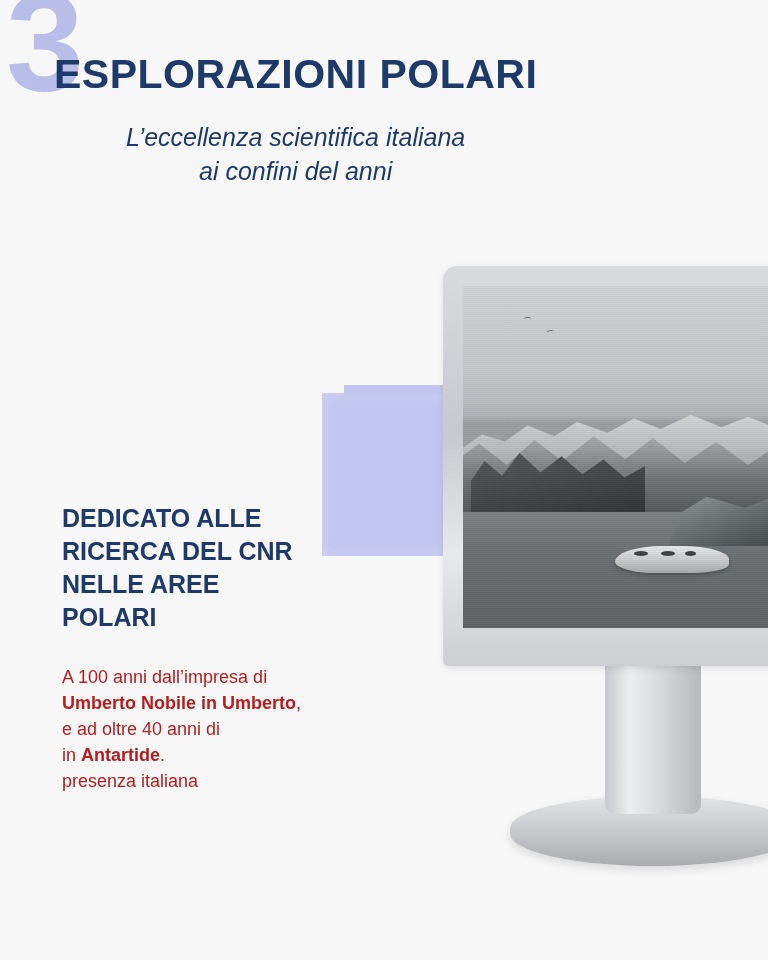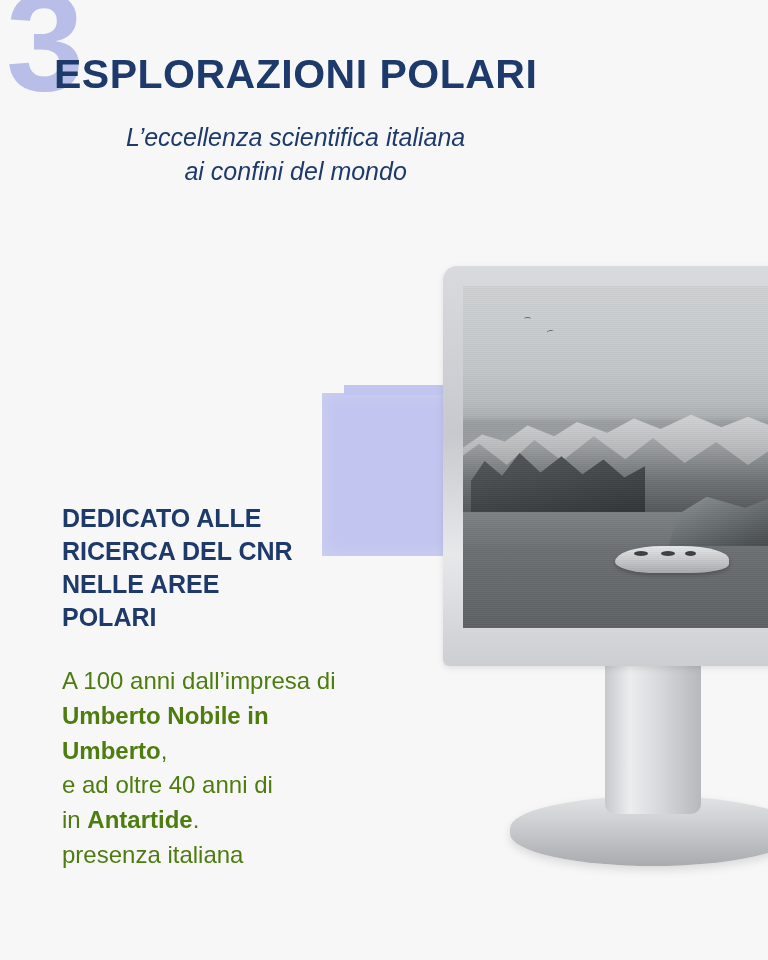--- a/index.html
+++ b/index.html
@@ -87,22 +87,22 @@
   .dedication {
     font-size: 25px;
     font-weight: 700;
     color: #1d3a6b;
     line-height: 1.32;
     text-transform: uppercase;
   }
   .dedication .line { display: block; }
   .body-text {
     margin-top: 30px;
-    font-size: 24px;
-    color: #4d7c0f;
+    font-size: 18px;
+    color: #b91c1c;
     line-height: 1.45;
     font-weight: 400;
   }
   .body-text .line { display: block; }
   .body-text b { font-weight: 700; }
 
   
   .monitor {
     position: absolute;
     left: 443px;
@@ -241,21 +241,21 @@
 </style>
 </head>
 <body>
 
 <div class="section-number">3</div>
 
 <div class="header">
   <div class="title">ESPLORAZIONI POLARI</div>
   <div class="subtitle">
     <span class="line">L’eccellenza scientifica italiana</span>
-    <span class="line">ai confini del mondo</span>
+    <span class="line">ai confini del anni</span>
   </div>
 </div>
 
 <div class="sticky-note"></div>
 
 <div class="monitor">
   <div class="monitor-stand-base"></div>
   <div class="monitor-stand-neck"></div>
   <div class="monitor-frame">
     <div class="monitor-screen">

